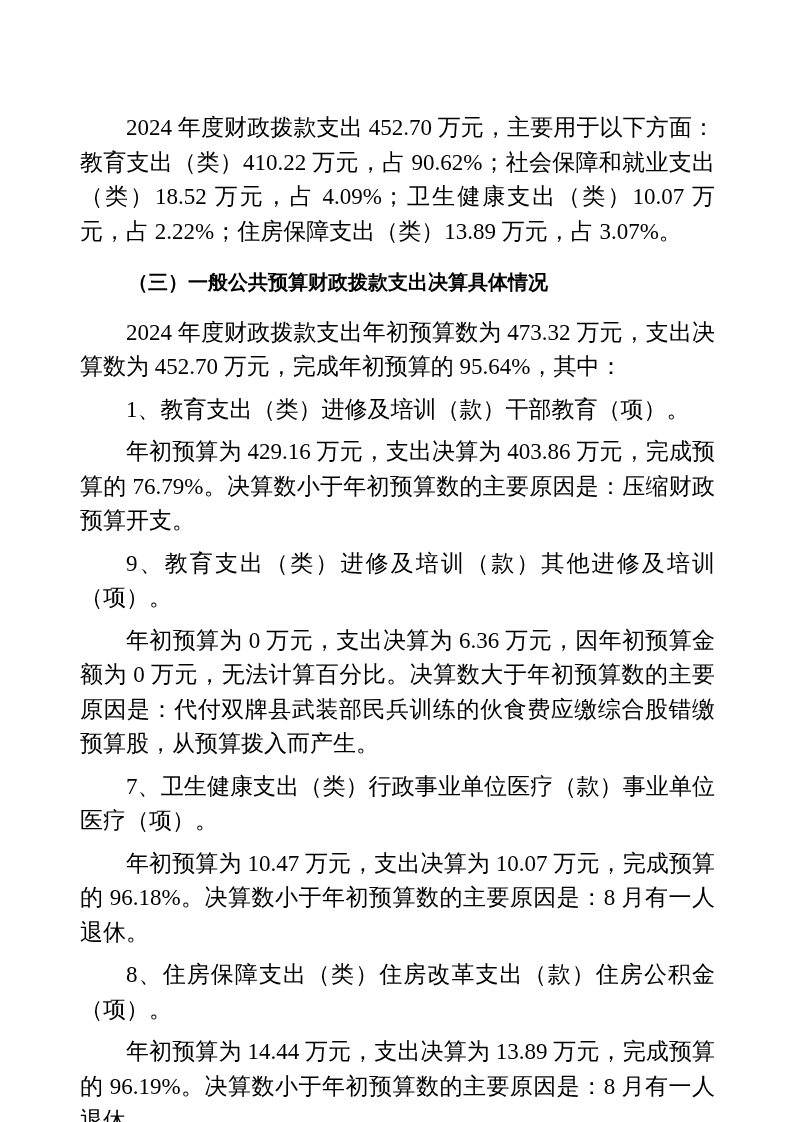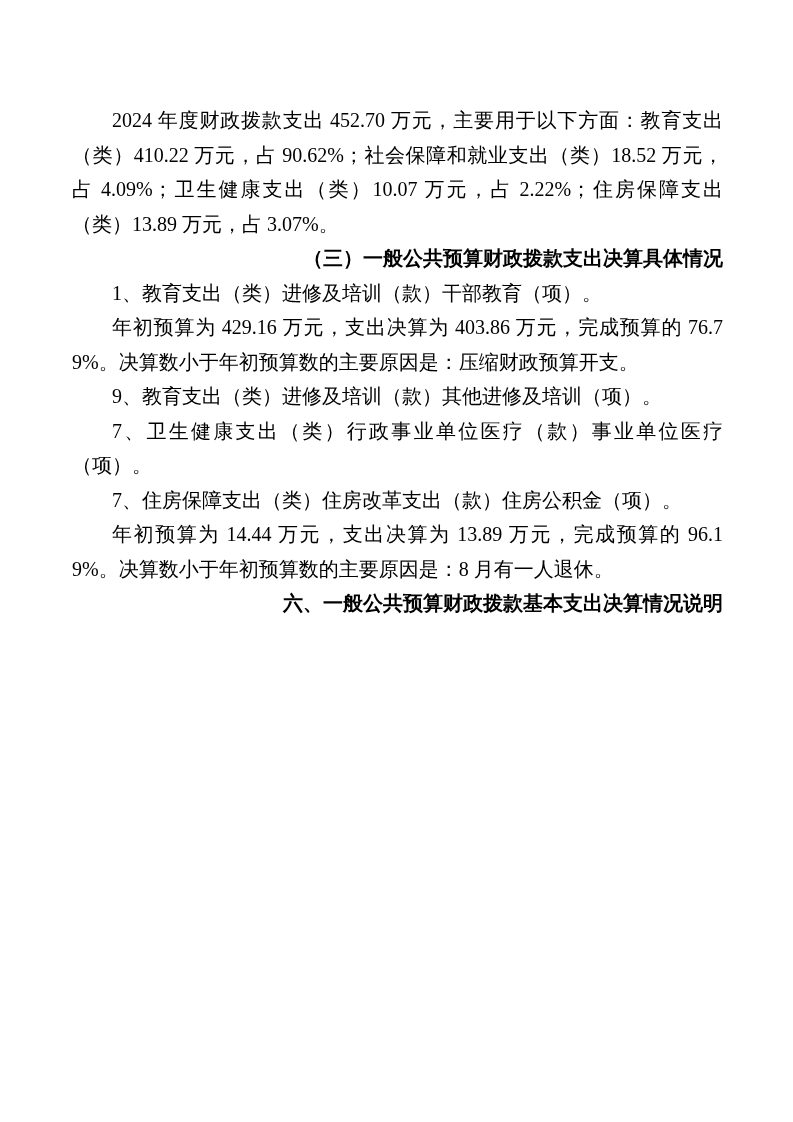--- a/index.html
+++ b/index.html
@@ -16,46 +16,49 @@
     font-family: "Liberation Serif", "DejaVu Serif", serif;
     color: #000000;
   }
   .content {
     position: absolute;
     left: 72px;
     top: 103px;
     width: 651px;
   }
   .para {
-    margin: 0;
-    font-size: 20px;
+    margin: 8px;
+    font-size: 23px;
     line-height: 34.5px;
     text-align: justify;
     text-indent: 2em;
     word-break: break-all;
     font-family: "Liberation Serif", "DejaVu Serif", serif;
   }
   .heading {
-    margin: 0;
+    margin: 16px;
     font-size: 20px;
     line-height: 34.5px;
     font-weight: bold;
     text-indent: 2em;
-    text-align: right;
+    text-align: left;
     font-family: "Liberation Sans", "DejaVu Sans", sans-serif;
   }
 </style>
 </head>
 <body>
 
 <div class="page">
   <div class="content">
     <p class="para">2024 年度财政拨款支出 452.70 万元，主要用于以下方面：教育支出（类）410.22 万元，占 90.62%；社会保障和就业支出（类）18.52 万元，占 4.09%；卫生健康支出（类）10.07 万元，占 2.22%；住房保障支出（类）13.89 万元，占 3.07%。</p>
     <p class="heading">（三）一般公共预算财政拨款支出决算具体情况</p>
+    <p class="para">2024 年度财政拨款支出年初预算数为 473.32 万元，支出决算数为 452.70 万元，完成年初预算的 95.64%，其中：</p>
     <p class="para">1、教育支出（类）进修及培训（款）干部教育（项）。</p>
     <p class="para">年初预算为 429.16 万元，支出决算为 403.86 万元，完成预算的 76.79%。决算数小于年初预算数的主要原因是：压缩财政预算开支。</p>
     <p class="para">9、教育支出（类）进修及培训（款）其他进修及培训（项）。</p>
+    <p class="para">年初预算为 0 万元，支出决算为 6.36 万元，因年初预算金额为 0 万元，无法计算百分比。决算数大于年初预算数的主要原因是：代付双牌县武装部民兵训练的伙食费应缴综合股错缴预算股，从预算拨入而产生。</p>
     <p class="para">7、卫生健康支出（类）行政事业单位医疗（款）事业单位医疗（项）。</p>
-    <p class="para">7、住房保障支出（类）住房改革支出（款）住房公积金（项）。</p>
+    <p class="para">年初预算为 10.47 万元，支出决算为 10.07 万元，完成预算的 96.18%。决算数小于年初预算数的主要原因是：8 月有一人退休。</p>
+    <p class="para">8、住房保障支出（类）住房改革支出（款）住房公积金（项）。</p>
     <p class="para">年初预算为 14.44 万元，支出决算为 13.89 万元，完成预算的 96.19%。决算数小于年初预算数的主要原因是：8 月有一人退休。</p>
     <p class="heading">六、一般公共预算财政拨款基本支出决算情况说明</p>
   </div>
 </div>
 
 </body></html>

